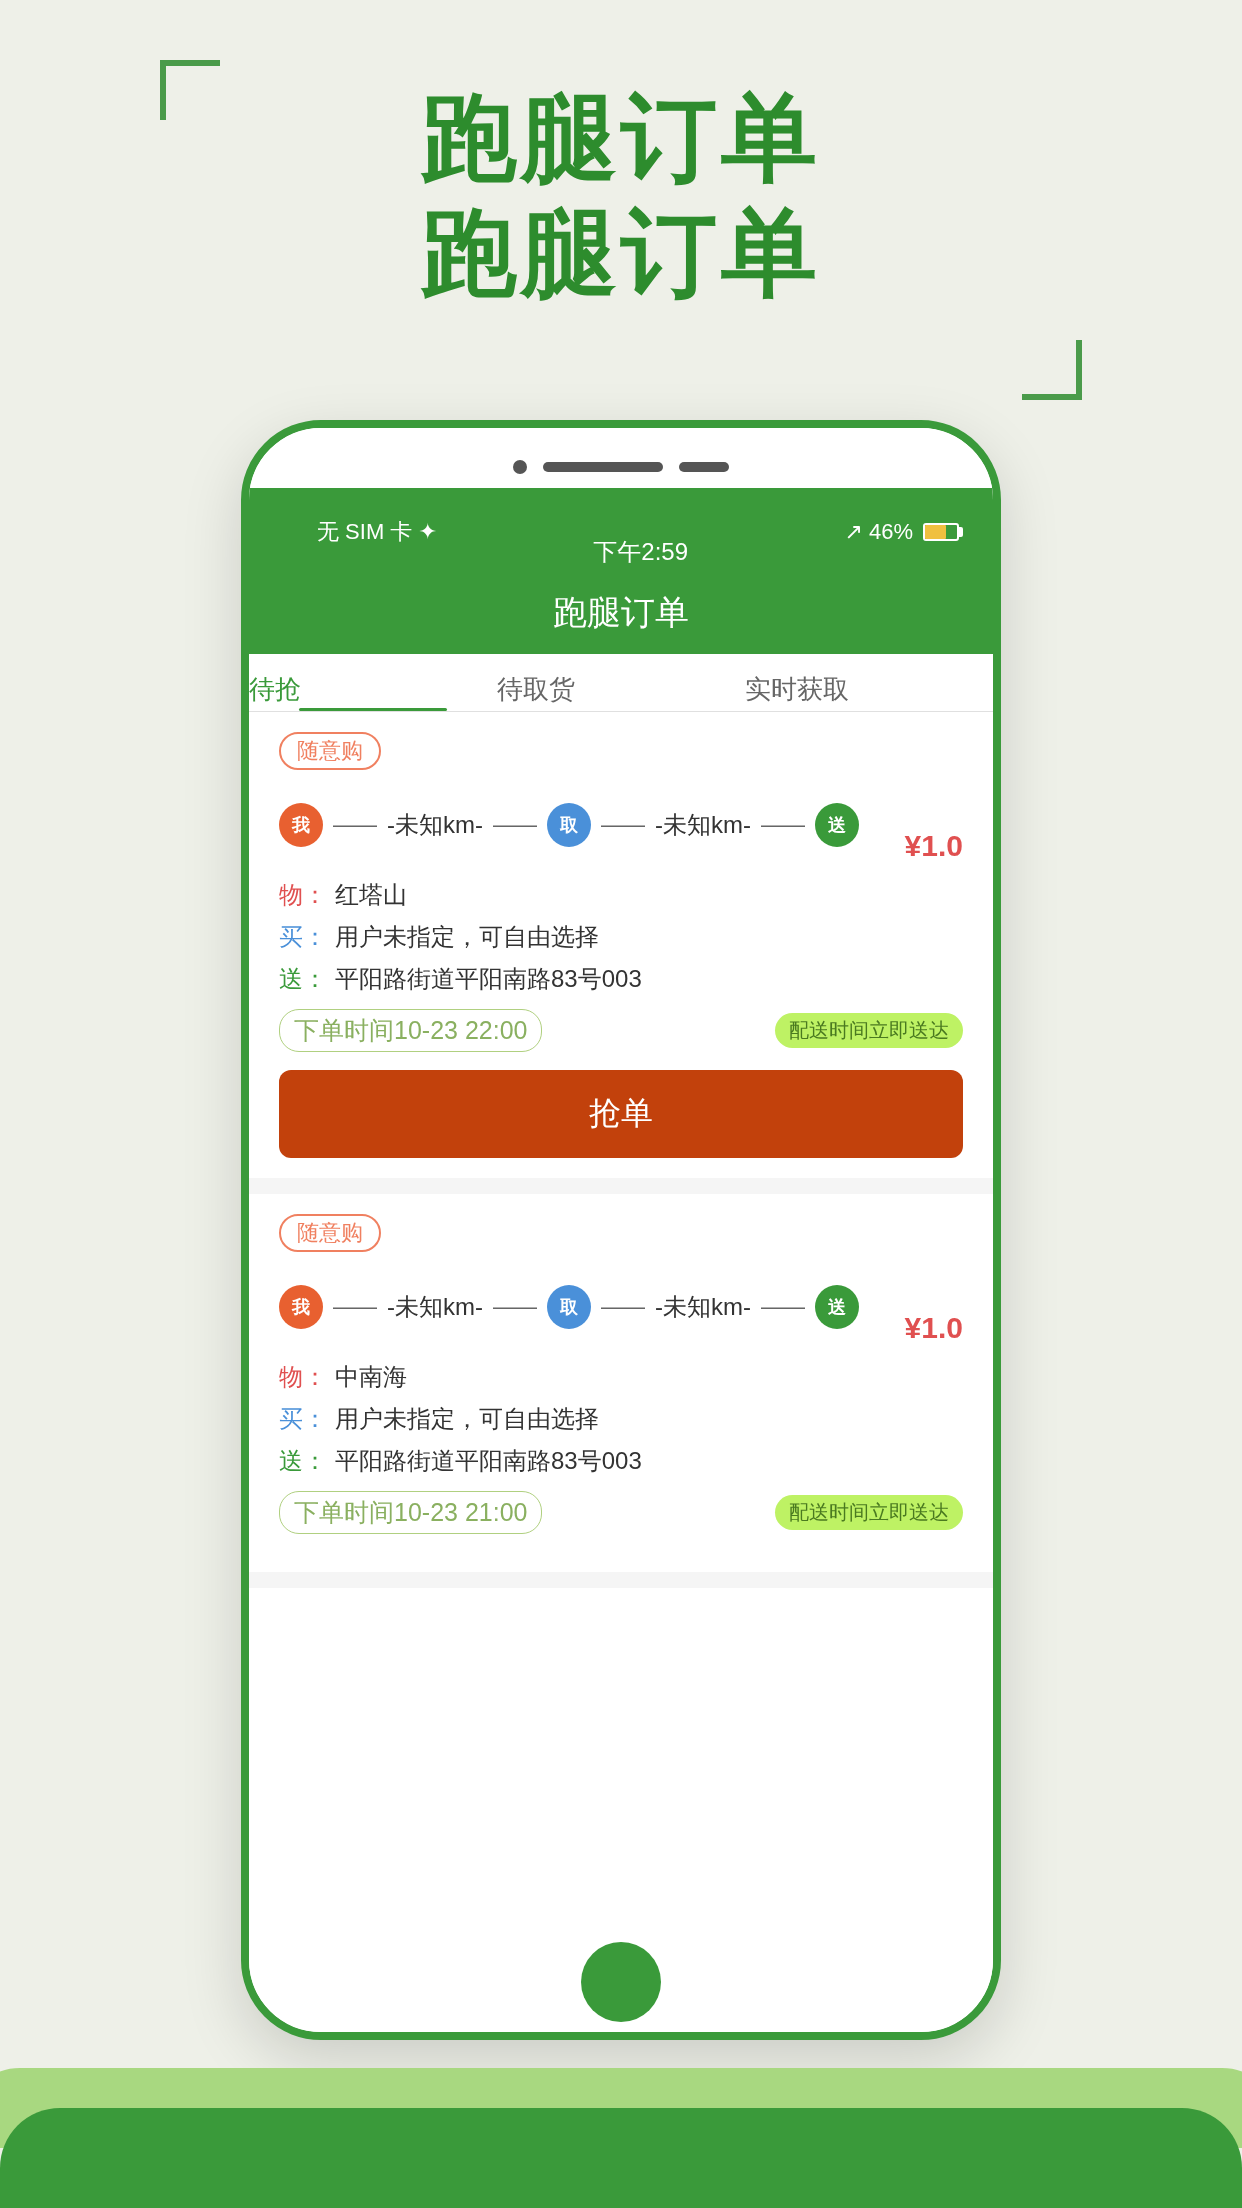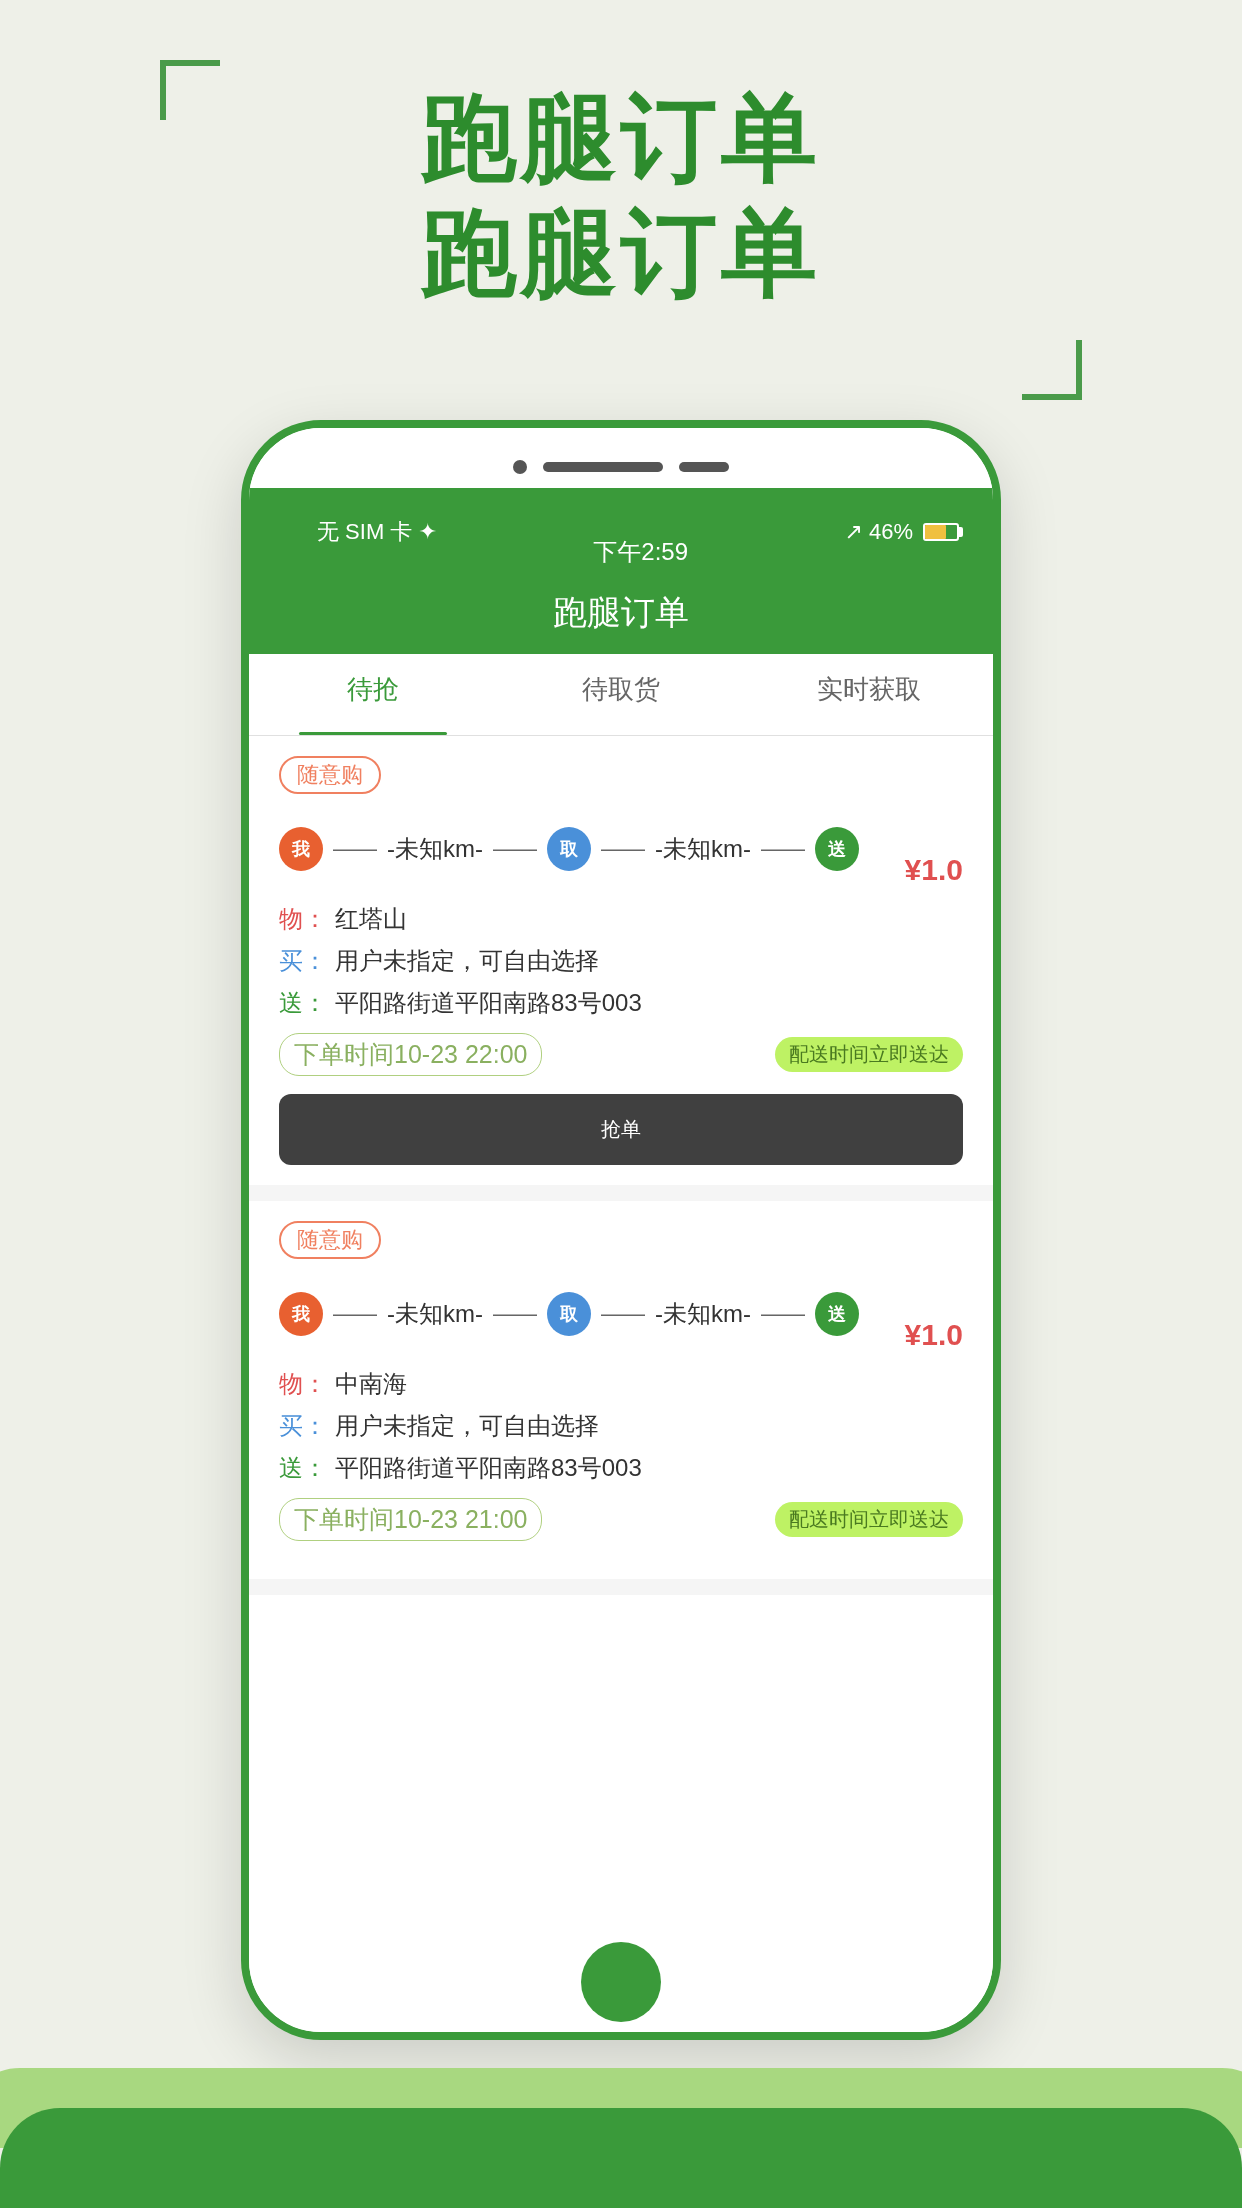--- a/index.html
+++ b/index.html
@@ -160,22 +160,22 @@
 
     
     .tab-bar {
       display: flex;
       background: #fff;
       border-bottom: 1px solid #e0e0e0;
     }
 
     .tab-item {
       flex: 1;
-      text-align: center;
-      padding: 18px 0 28px;
+      text-align: left;
+      padding: 18px 0 4px;
       font-size: 26px;
       color: #666;
       position: relative;
     }
 
     .tab-item.active {
       color: #3a9a3a;
       font-weight: 500;
     }
 
@@ -290,26 +290,26 @@
       background: #bef264;
       border-radius: 20px;
       padding: 4px 14px;
       font-size: 20px;
       color: #4a7a20;
       font-family: Liberation Serif, serif;
     }
 
     
     .grab-btn {
-      background: #404040;
+      background: #c2410c;
       color: #fff;
       border: none;
       width: 100%;
       padding: 22px 0;
-      font-size: 20px;
+      font-size: 32px;
       border-radius: 12px;
       cursor: pointer;
       font-weight: 500;
     }
 
     
     .phone-bottom {
       position: absolute;
       bottom: 0;
       left: 0;

